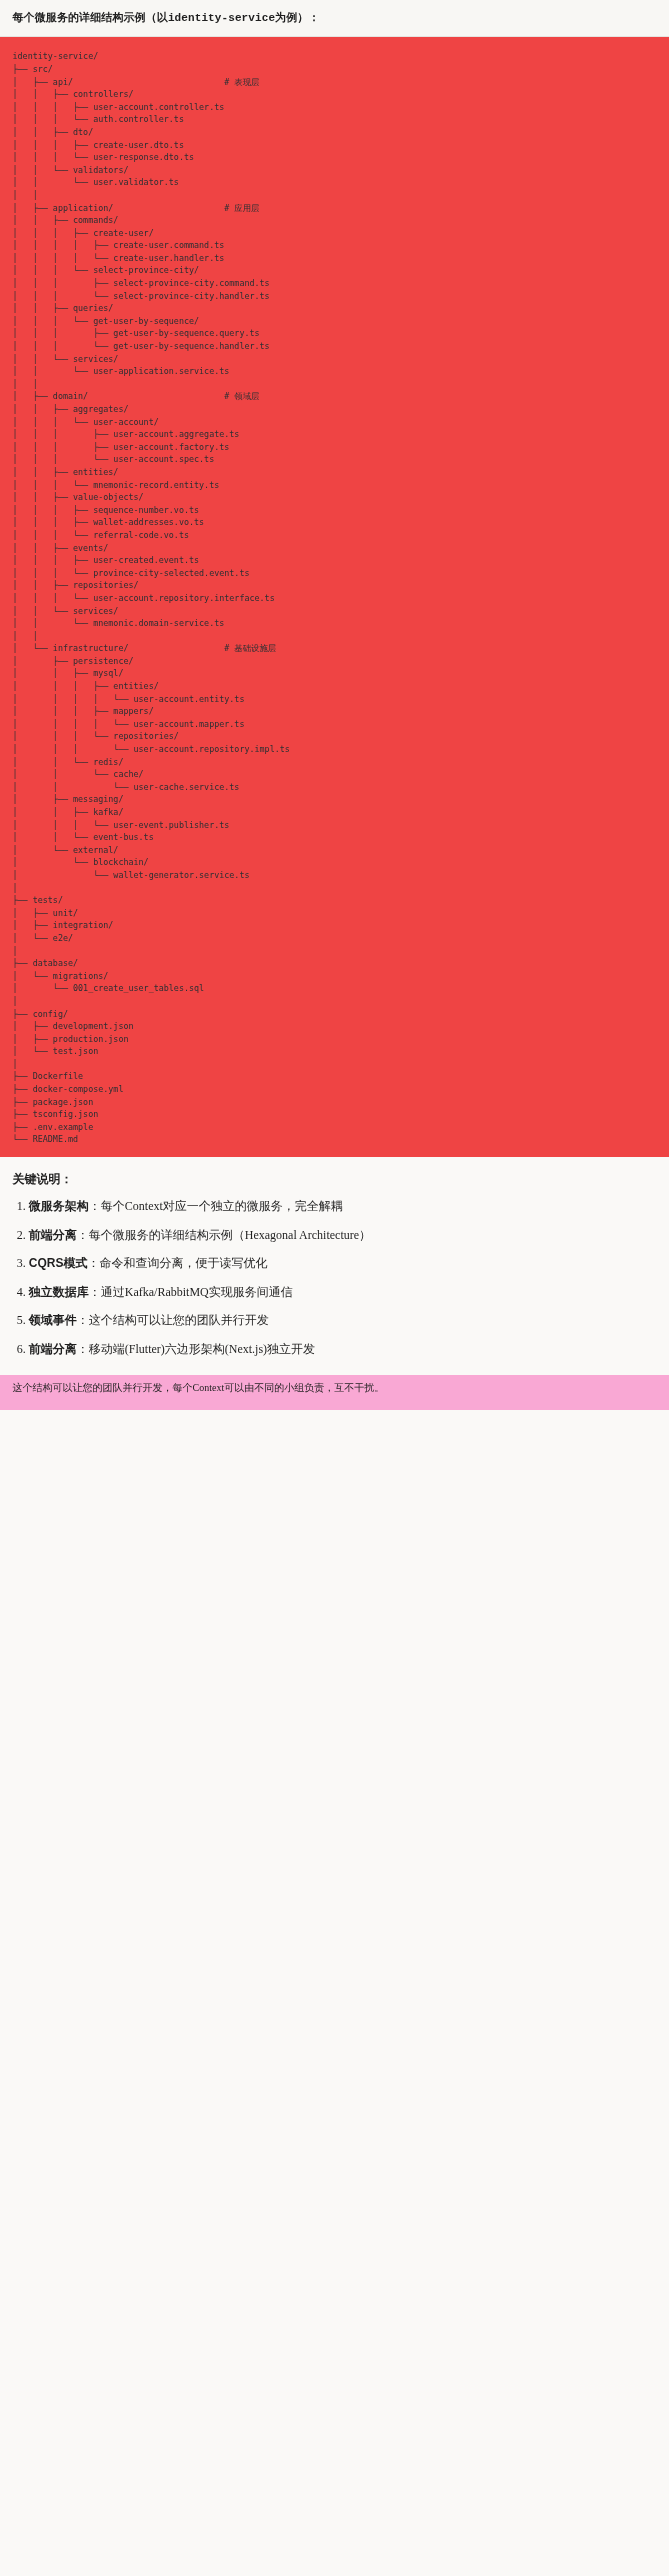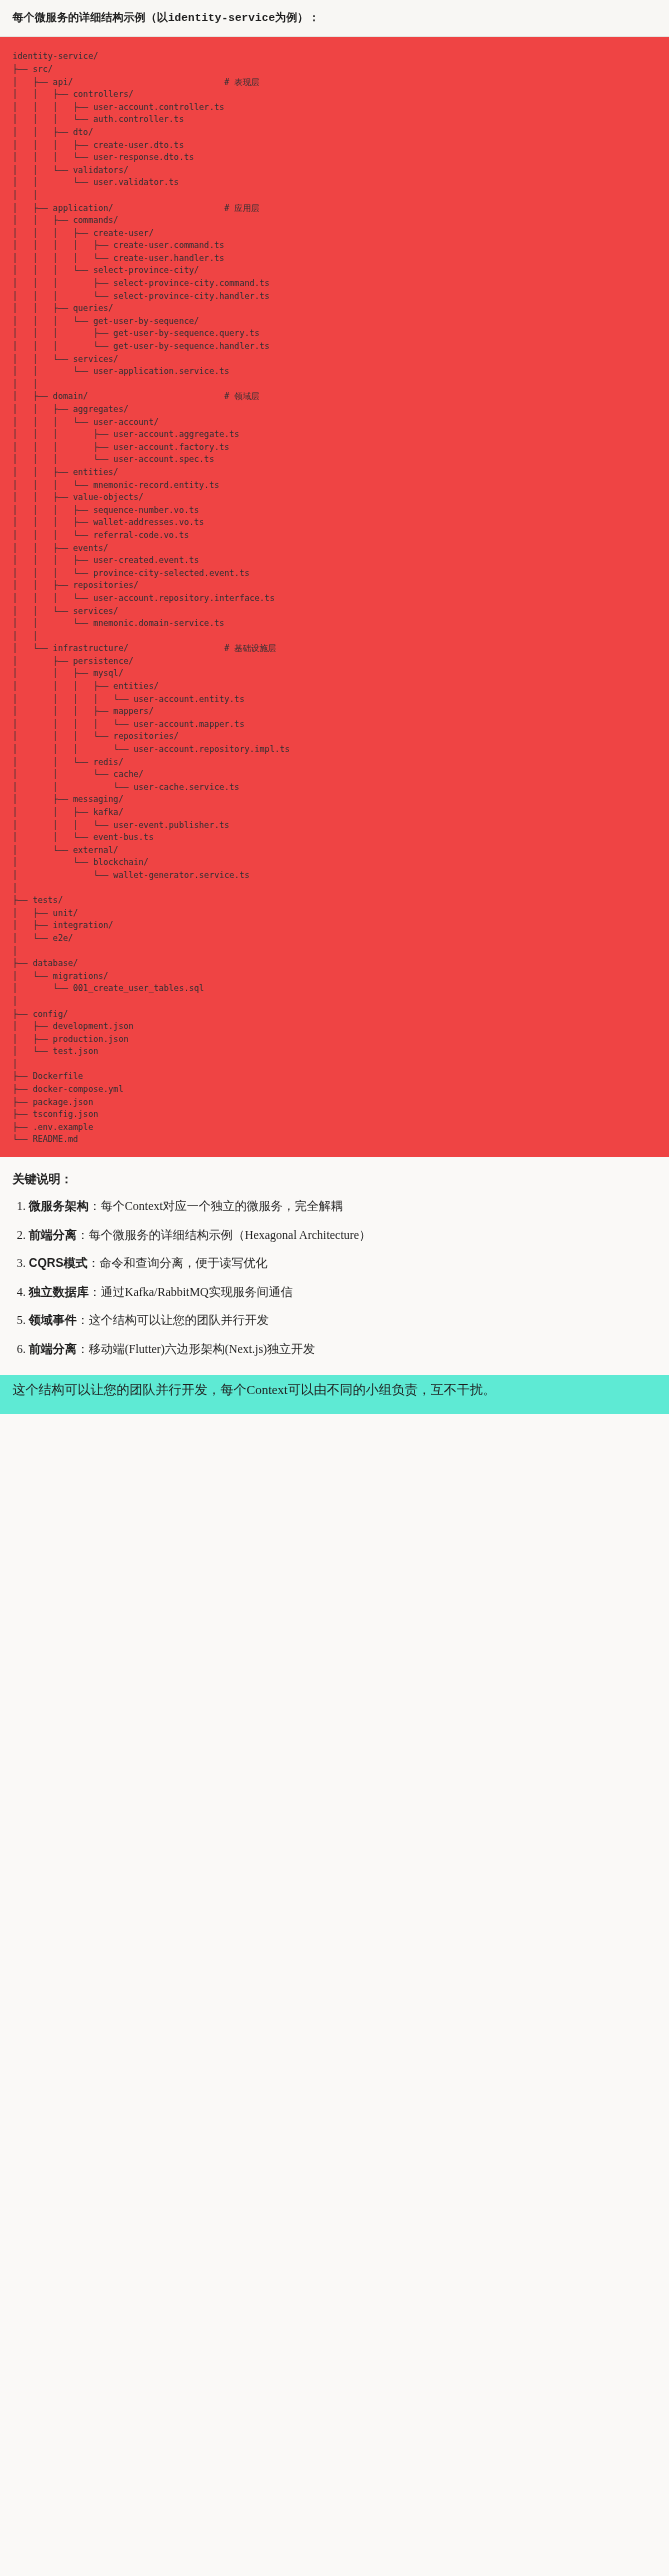--- a/index.html
+++ b/index.html
@@ -66,23 +66,23 @@
   }
   ol.note-list li .lbl{
     font-weight:bold;
     font-family:"Liberation Sans", sans-serif;
   }
   ol.note-list li .sep{font-weight:normal;}
   ol.note-list li .body{font-weight:normal;}
 
   .footer-note{
     padding:5px 12.5px 13.8px 12.5px;
-    font-size:13px;
+    font-size:10px;
     line-height:1.6;
-    background:#5eead4;
+    background:#f9a8d4;
   }
 </style>
 </head>
 <body>
 
 <div class="page">
 
   <header class="header">
     <h1>每个微服务的详细结构示例（以identity-service为例）：</h1>
   </header>

